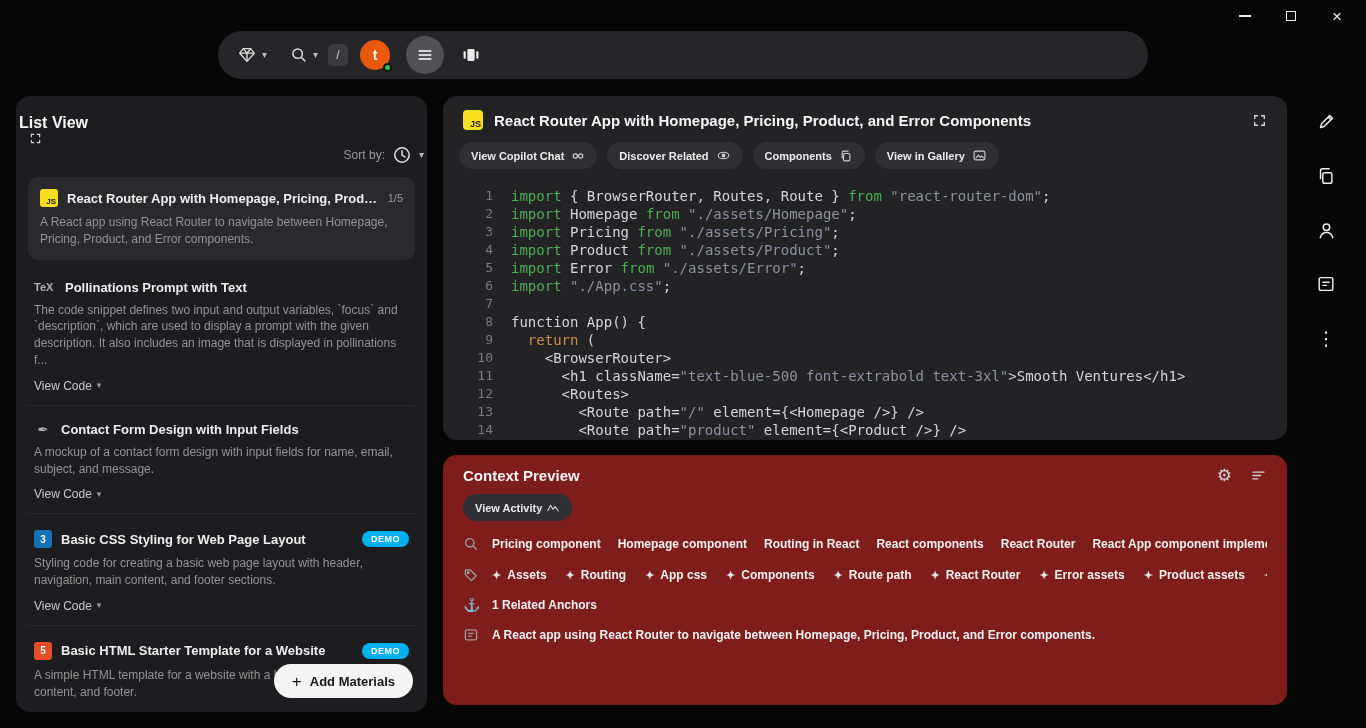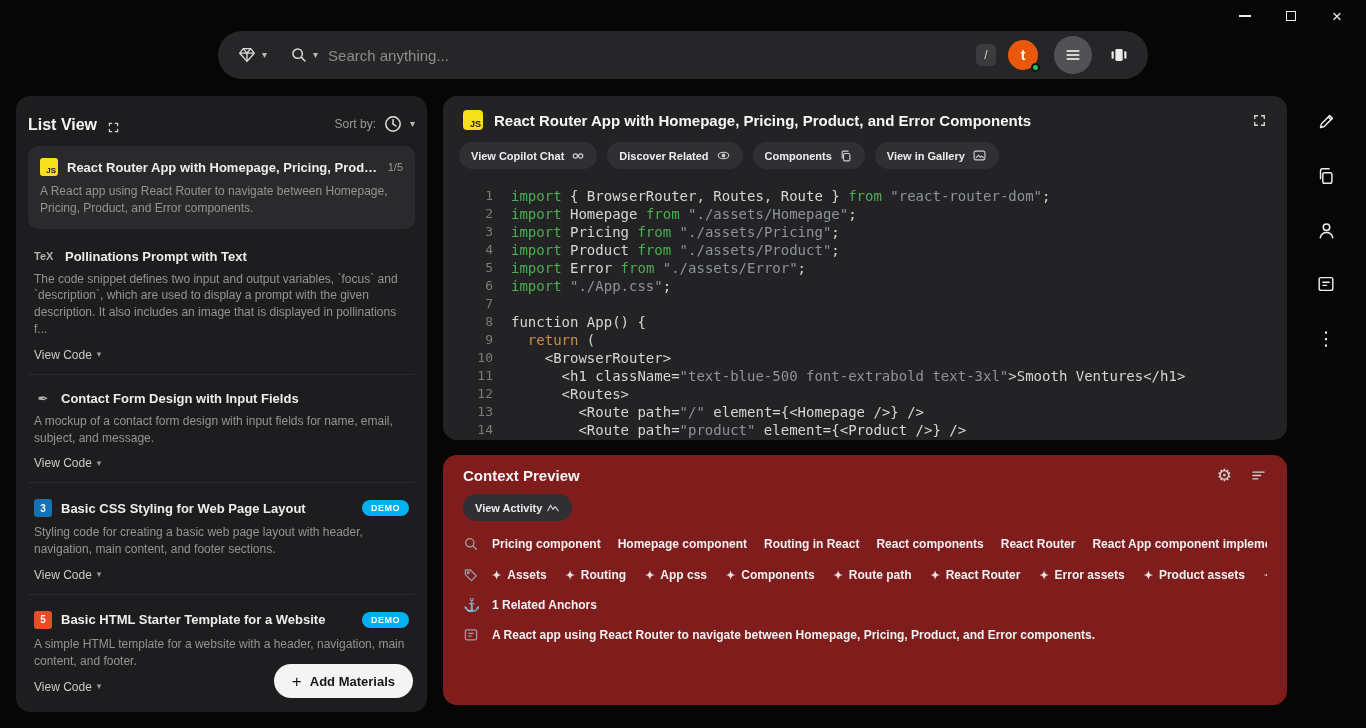--- a/index.html
+++ b/index.html
@@ -48,21 +48,21 @@
   .status-dot { position:absolute; right:-2px; bottom:-2px; width:9px; height:9px; border-radius:50%; background:#22c55e; border:2px solid #151515; }
   .view-toggle { display:flex; align-items:center; gap:8px; padding-right:4px; }
   .list-view-btn { width:38px; height:38px; border-radius:50%; background:#525255; display:flex; align-items:center; justify-content:center; cursor:pointer; }
   .gallery-btn { width:38px; height:38px; border-radius:50%; display:flex; align-items:center; justify-content:center; cursor:pointer; }
 
   
   .list-panel {
     position:absolute; left:16px; top:96px; width:411px; height:616px;
     background:#1d1d1f; border-radius:14px; padding:14px 0 0; overflow:hidden;
   }
-  .lp-header { display:flex; align-items:flex-end; padding:4px 12px 12px; }
+  .lp-header { display:flex; align-items:flex-start; padding:4px 3px 12px;flex-direction:column; }
   .lp-title { font-size:16px; font-weight:bold; color:#f5f5f5; }
   .expand-mini { margin-left:10px; color:#d5d5d5; cursor:pointer; }
   .lp-sort { margin-left:auto; display:flex; align-items:center; gap:7px; color:#9a9a9a; font-size:12px; cursor:pointer; }
   .lp-items { padding:0 12px; }
 
   .item-card {
     background:#2a2a2d; border-radius:10px; padding:12px; margin-bottom:4px; cursor:pointer;
   }
   .item { padding:16px 6px 12px; border-bottom:1px solid #2a2a2c; cursor:pointer; }
   .item:last-of-type { border-bottom:none; }
@@ -178,21 +178,20 @@
   </div>
   <div class="search-seg">
     <span>
       <svg width="18" height="18" viewBox="0 0 20 20" fill="none" stroke="#d8d8d8" stroke-width="1.7" stroke-linecap="round">
           <circle cx="8.5" cy="8.5" r="5.2"></circle>
           <path d="M12.6 12.6l4 4"></path>
         </svg>
     </span>
     <span class="caret">▾</span>
   </div>
-  <input class="search-input" type="text" placeholder="Search anything..." style="">
   <span class="slash-key">/</span>
   <div class="avatar">
     <span>t</span>
     <span class="status-dot"></span>
   </div>
   <div class="view-toggle">
     <div class="list-view-btn">
       <span>
         <svg width="18" height="18" viewBox="0 0 20 20" fill="none" stroke="#ffffff" stroke-width="1.7" stroke-linecap="round">
             <path d="M3.5 5.5h13M3.5 10h13M3.5 14.5h13"></path>

